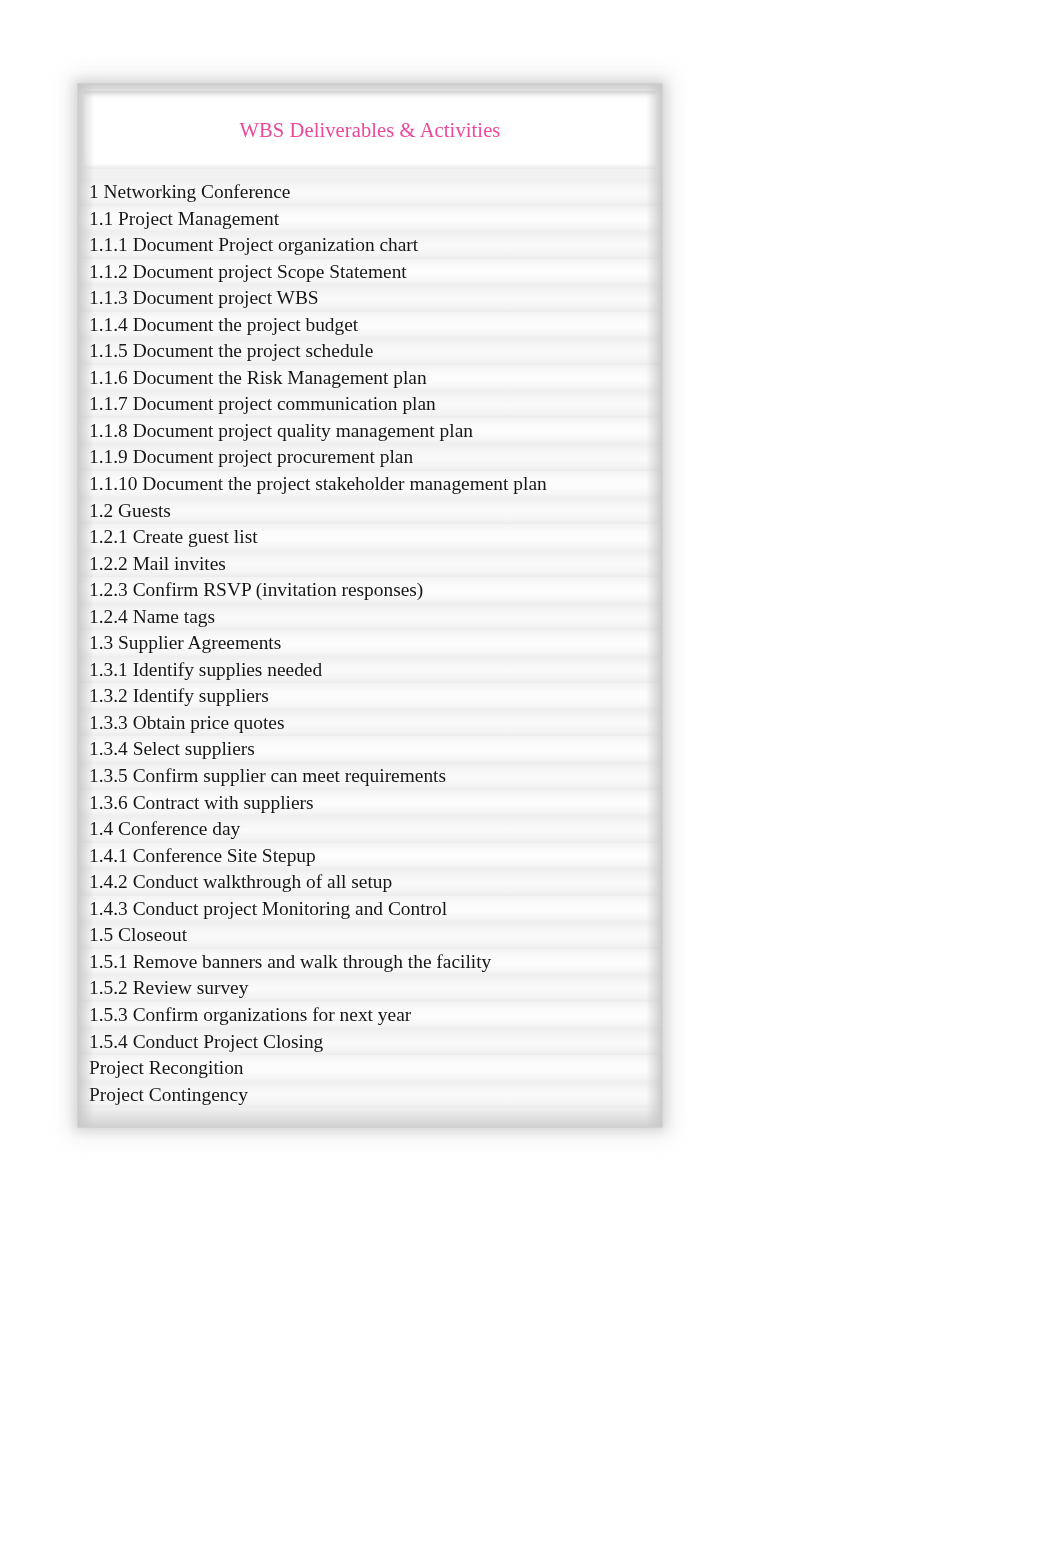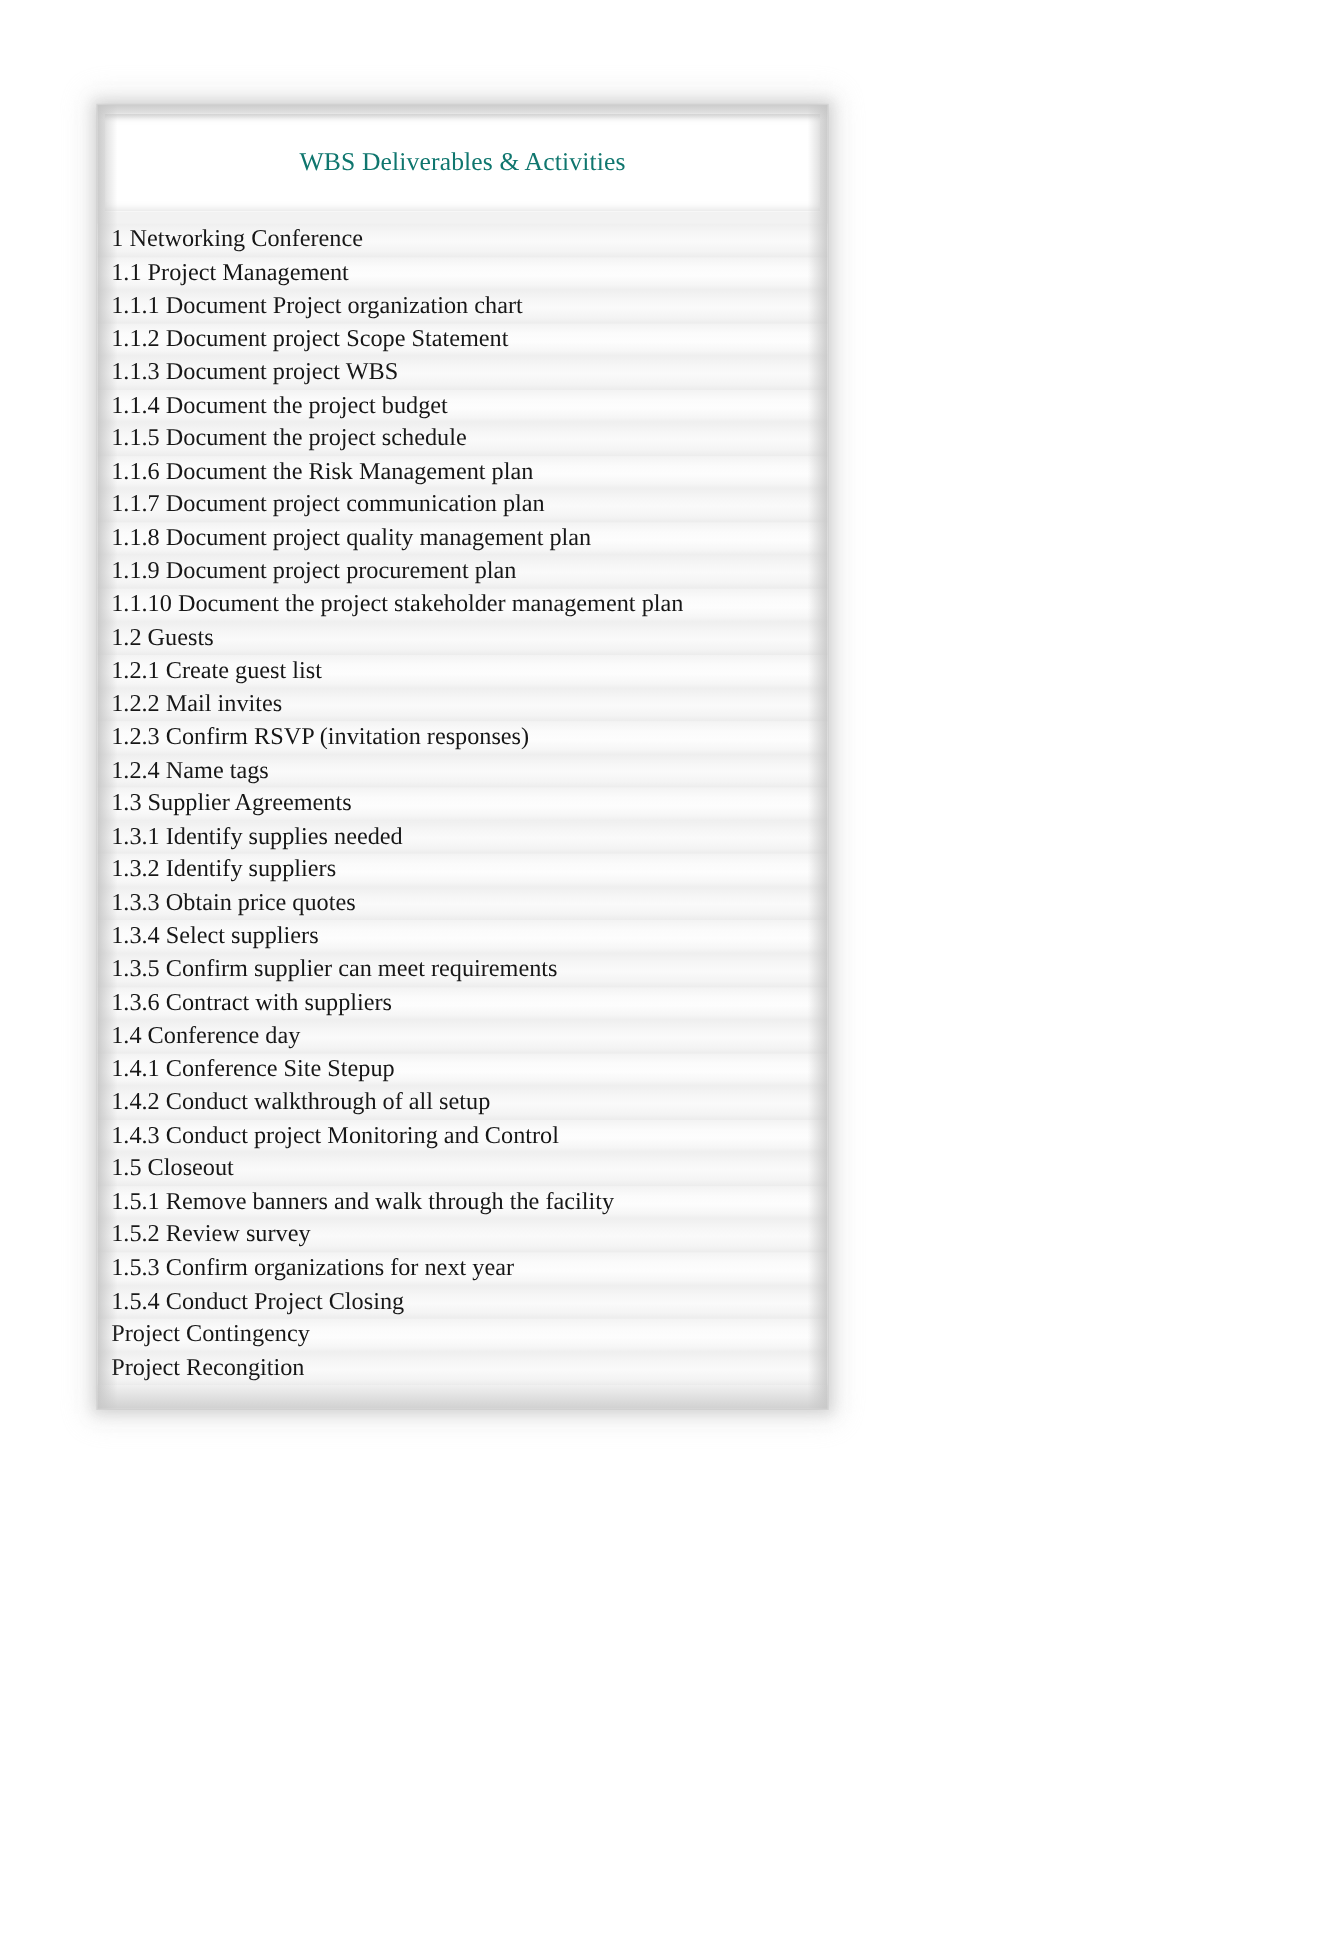--- a/index.html
+++ b/index.html
@@ -67,21 +67,21 @@
     position: absolute;
     left: 0; right: 0; top: 0; bottom: 0;
     background: #ffffff;
     box-shadow: inset 0 7px 7px -6px rgba(185,185,185,0.9),
                 inset 0 -7px 7px -6px rgba(205,205,205,0.65);
   }
   #wbs-title {
     position: relative;
     z-index: 2;
     font-size: 20.5px;
-    color: #0f766e;
+    color: #ec4899;
     letter-spacing: 0.1px;
     white-space: nowrap;
     text-align: center;
     width: 100%;
   }
 
   
   #wbs-rows {
     position: absolute;
     left: 0;
@@ -170,18 +170,18 @@
       <div class="wbs-row">1.3.6 Contract with suppliers</div>
       <div class="wbs-row">1.4 Conference day</div>
       <div class="wbs-row">1.4.1 Conference Site Stepup</div>
       <div class="wbs-row">1.4.2 Conduct walkthrough of all setup</div>
       <div class="wbs-row">1.4.3 Conduct project Monitoring and Control</div>
       <div class="wbs-row">1.5 Closeout</div>
       <div class="wbs-row">1.5.1 Remove banners and walk through the facility</div>
       <div class="wbs-row">1.5.2 Review survey</div>
       <div class="wbs-row">1.5.3 Confirm organizations for next year</div>
       <div class="wbs-row">1.5.4 Conduct Project Closing</div>
+      <div class="wbs-row">Project Recongition</div>
       <div class="wbs-row">Project Contingency</div>
-      <div class="wbs-row">Project Recongition</div>
     </div>
 
   <div id="wbs-bottom-fade"></div>
 </div>
 
 </body></html>

